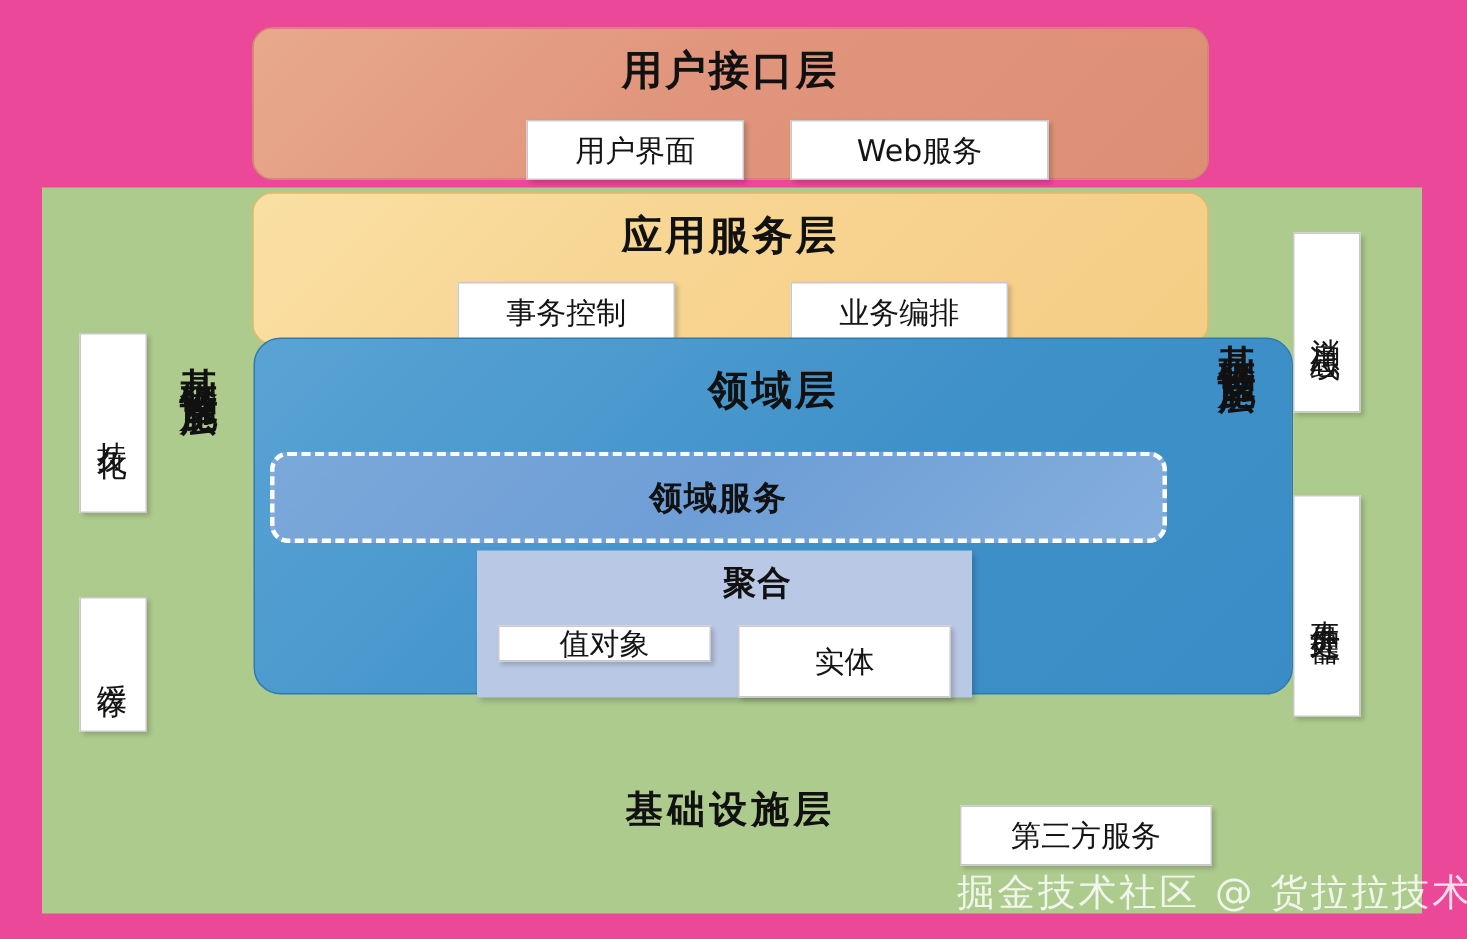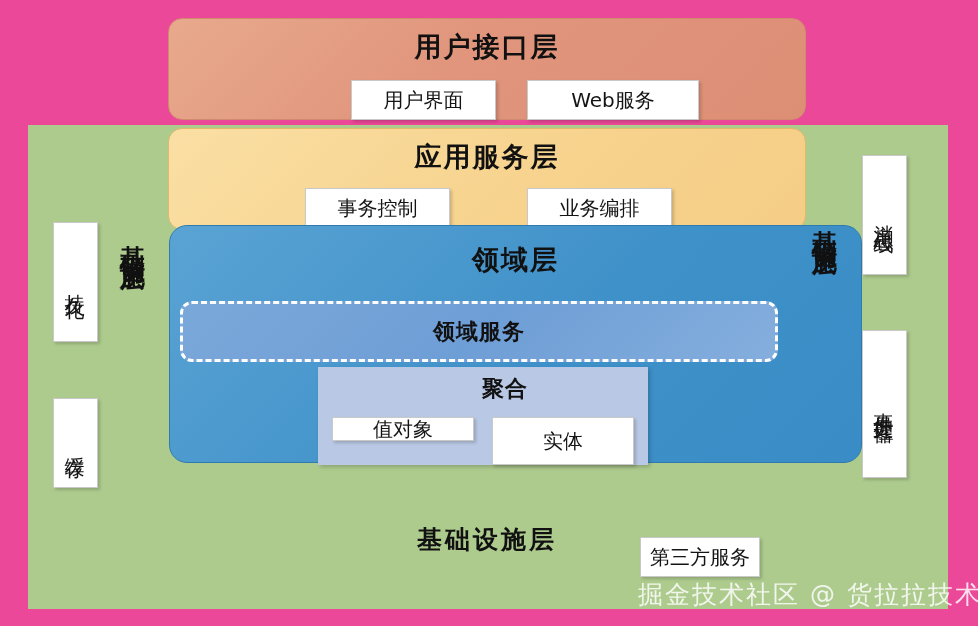--- a/index.html
+++ b/index.html
@@ -174,21 +174,21 @@
     left: 168px;
     top: 523px;
     width: 638px;
     text-align: center;
     font-size: 25px;
     font-weight: 600;
     color: #111;
     letter-spacing: 3px;
   }
   .chip-bottom-1 { left: 190px; top: 537px; width: 140px; height: 42px; }
-  .chip-bottom-2 { left: 640px; top: 537px; width: 120px; height: 40px; }
+  .chip-bottom-2 { left: 640px; top: 537px; width: 168px; height: 40px; }
 
   
   .watermark {
     position: absolute;
     left: 638px;
     top: 578px;
     font-size: 25px;
     color: rgba(255,255,255,0.82);
     letter-spacing: 2px;
     white-space: nowrap;

